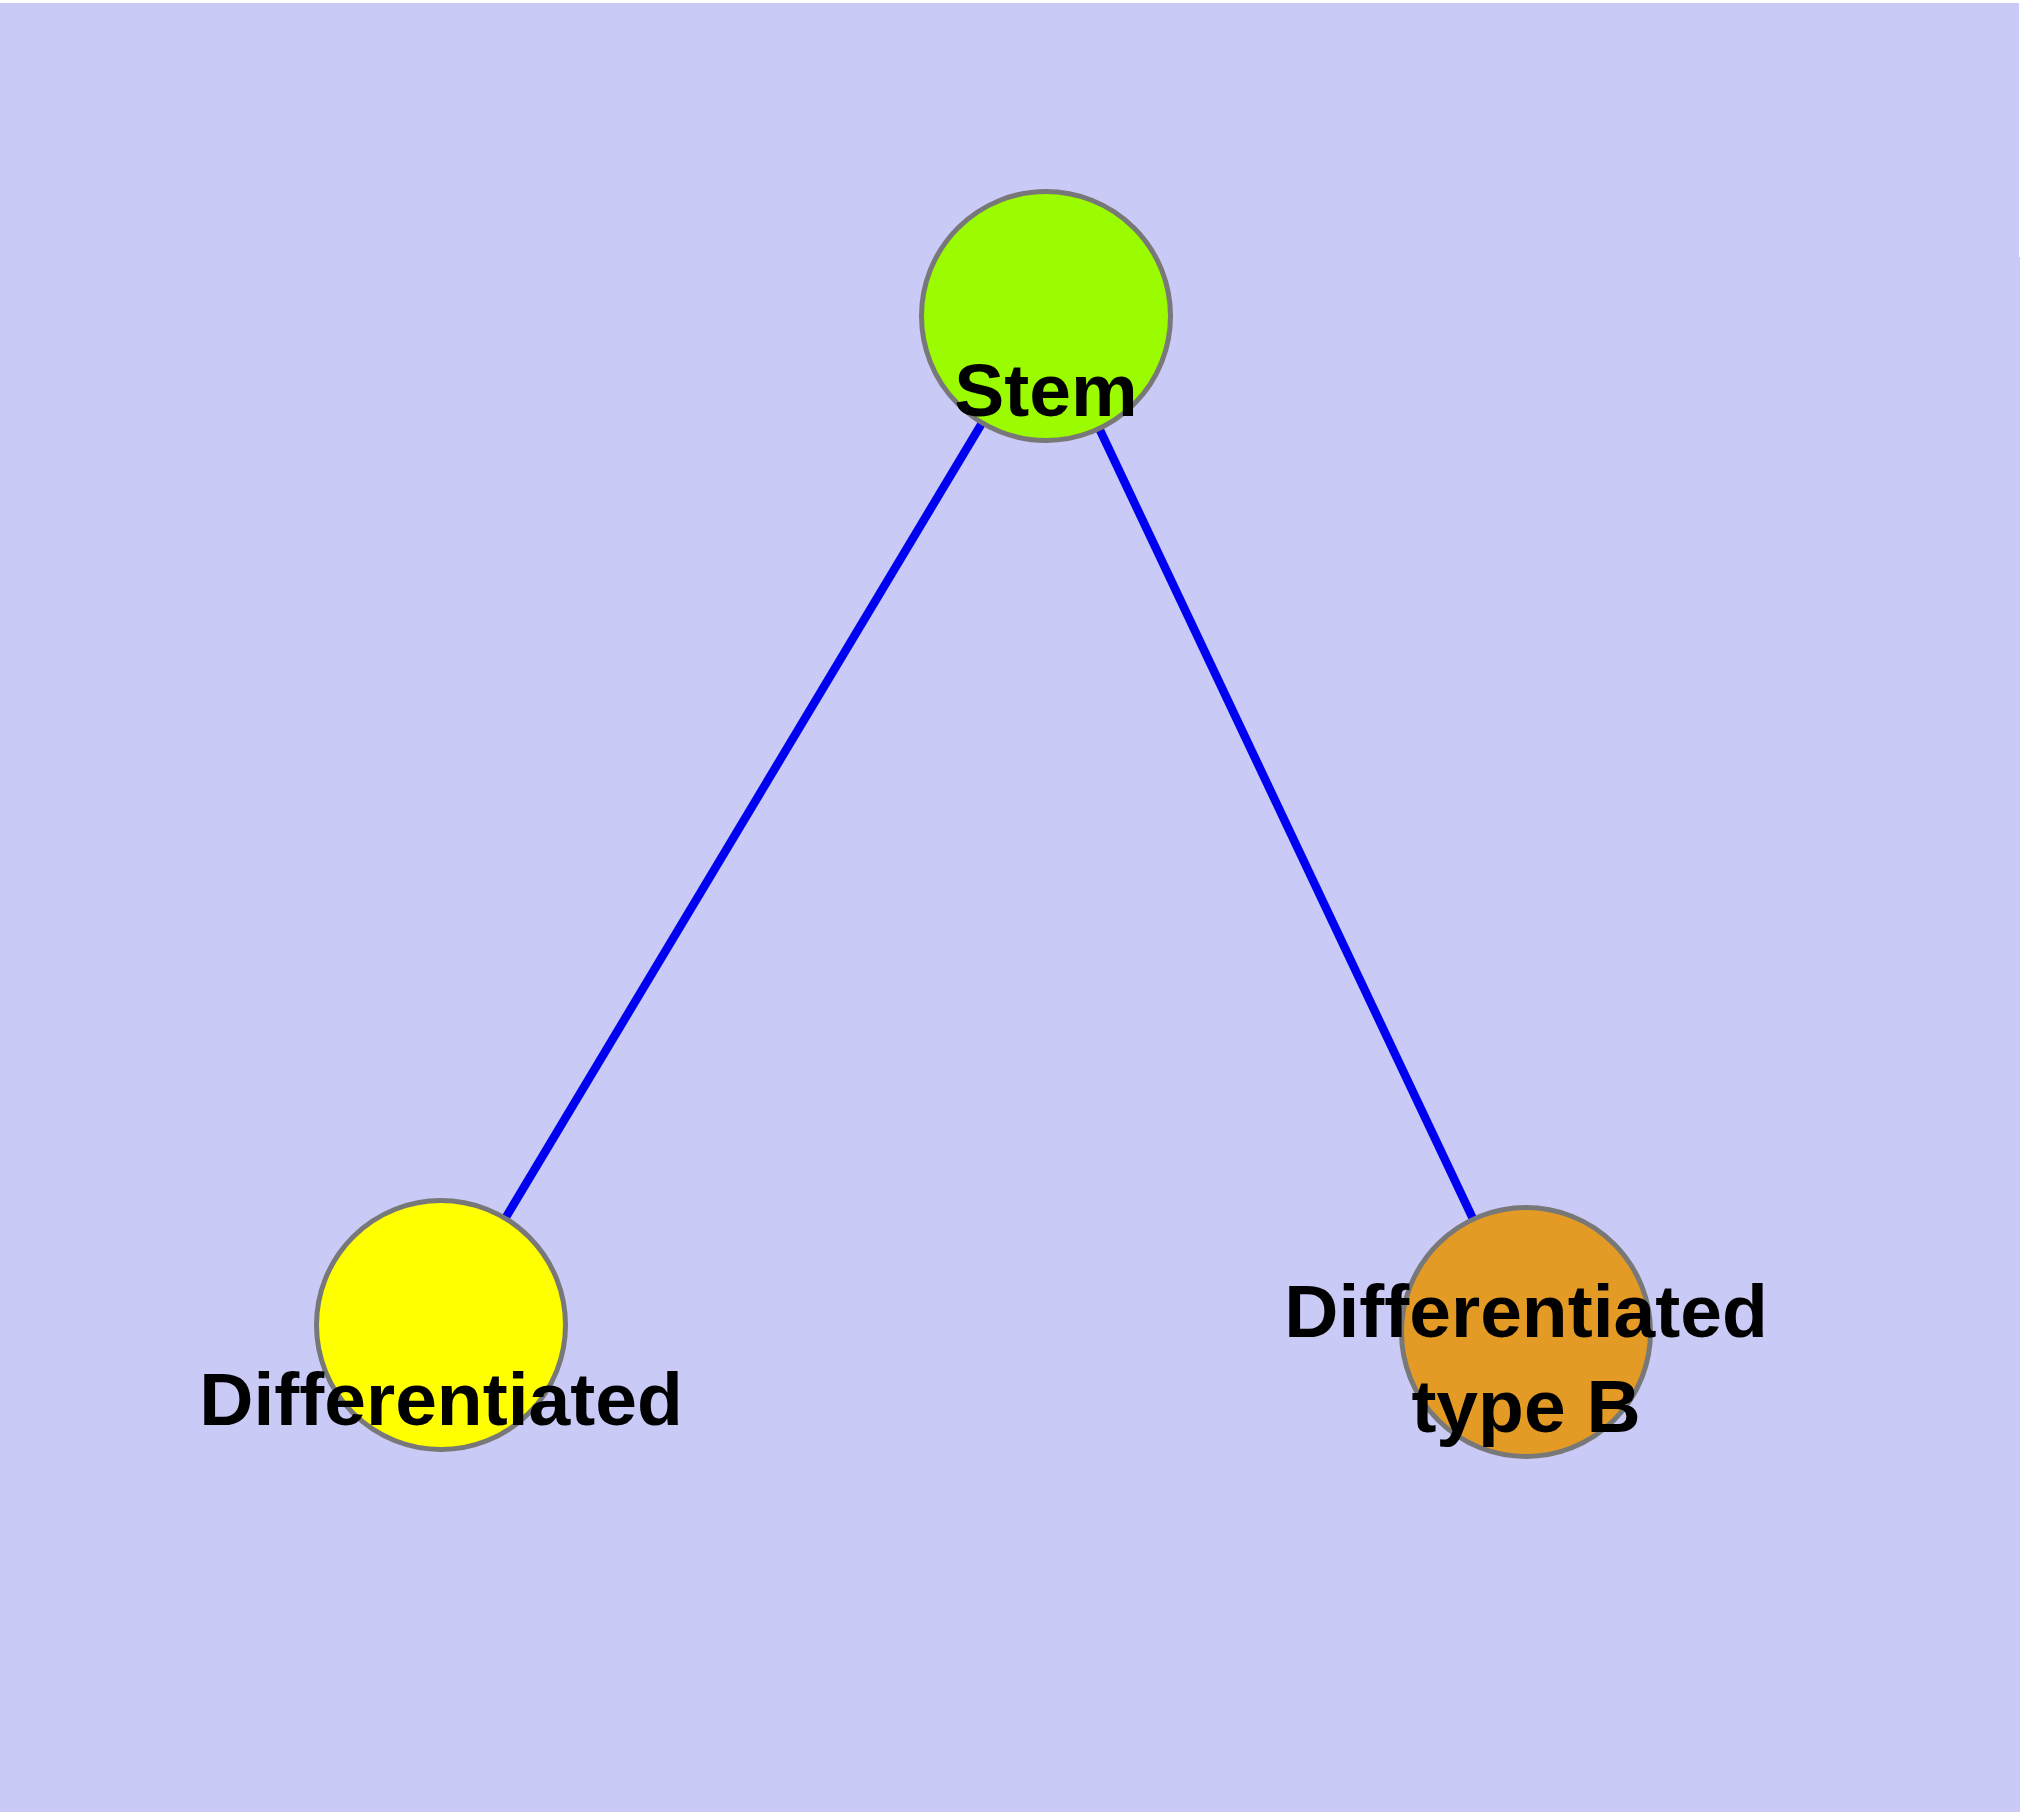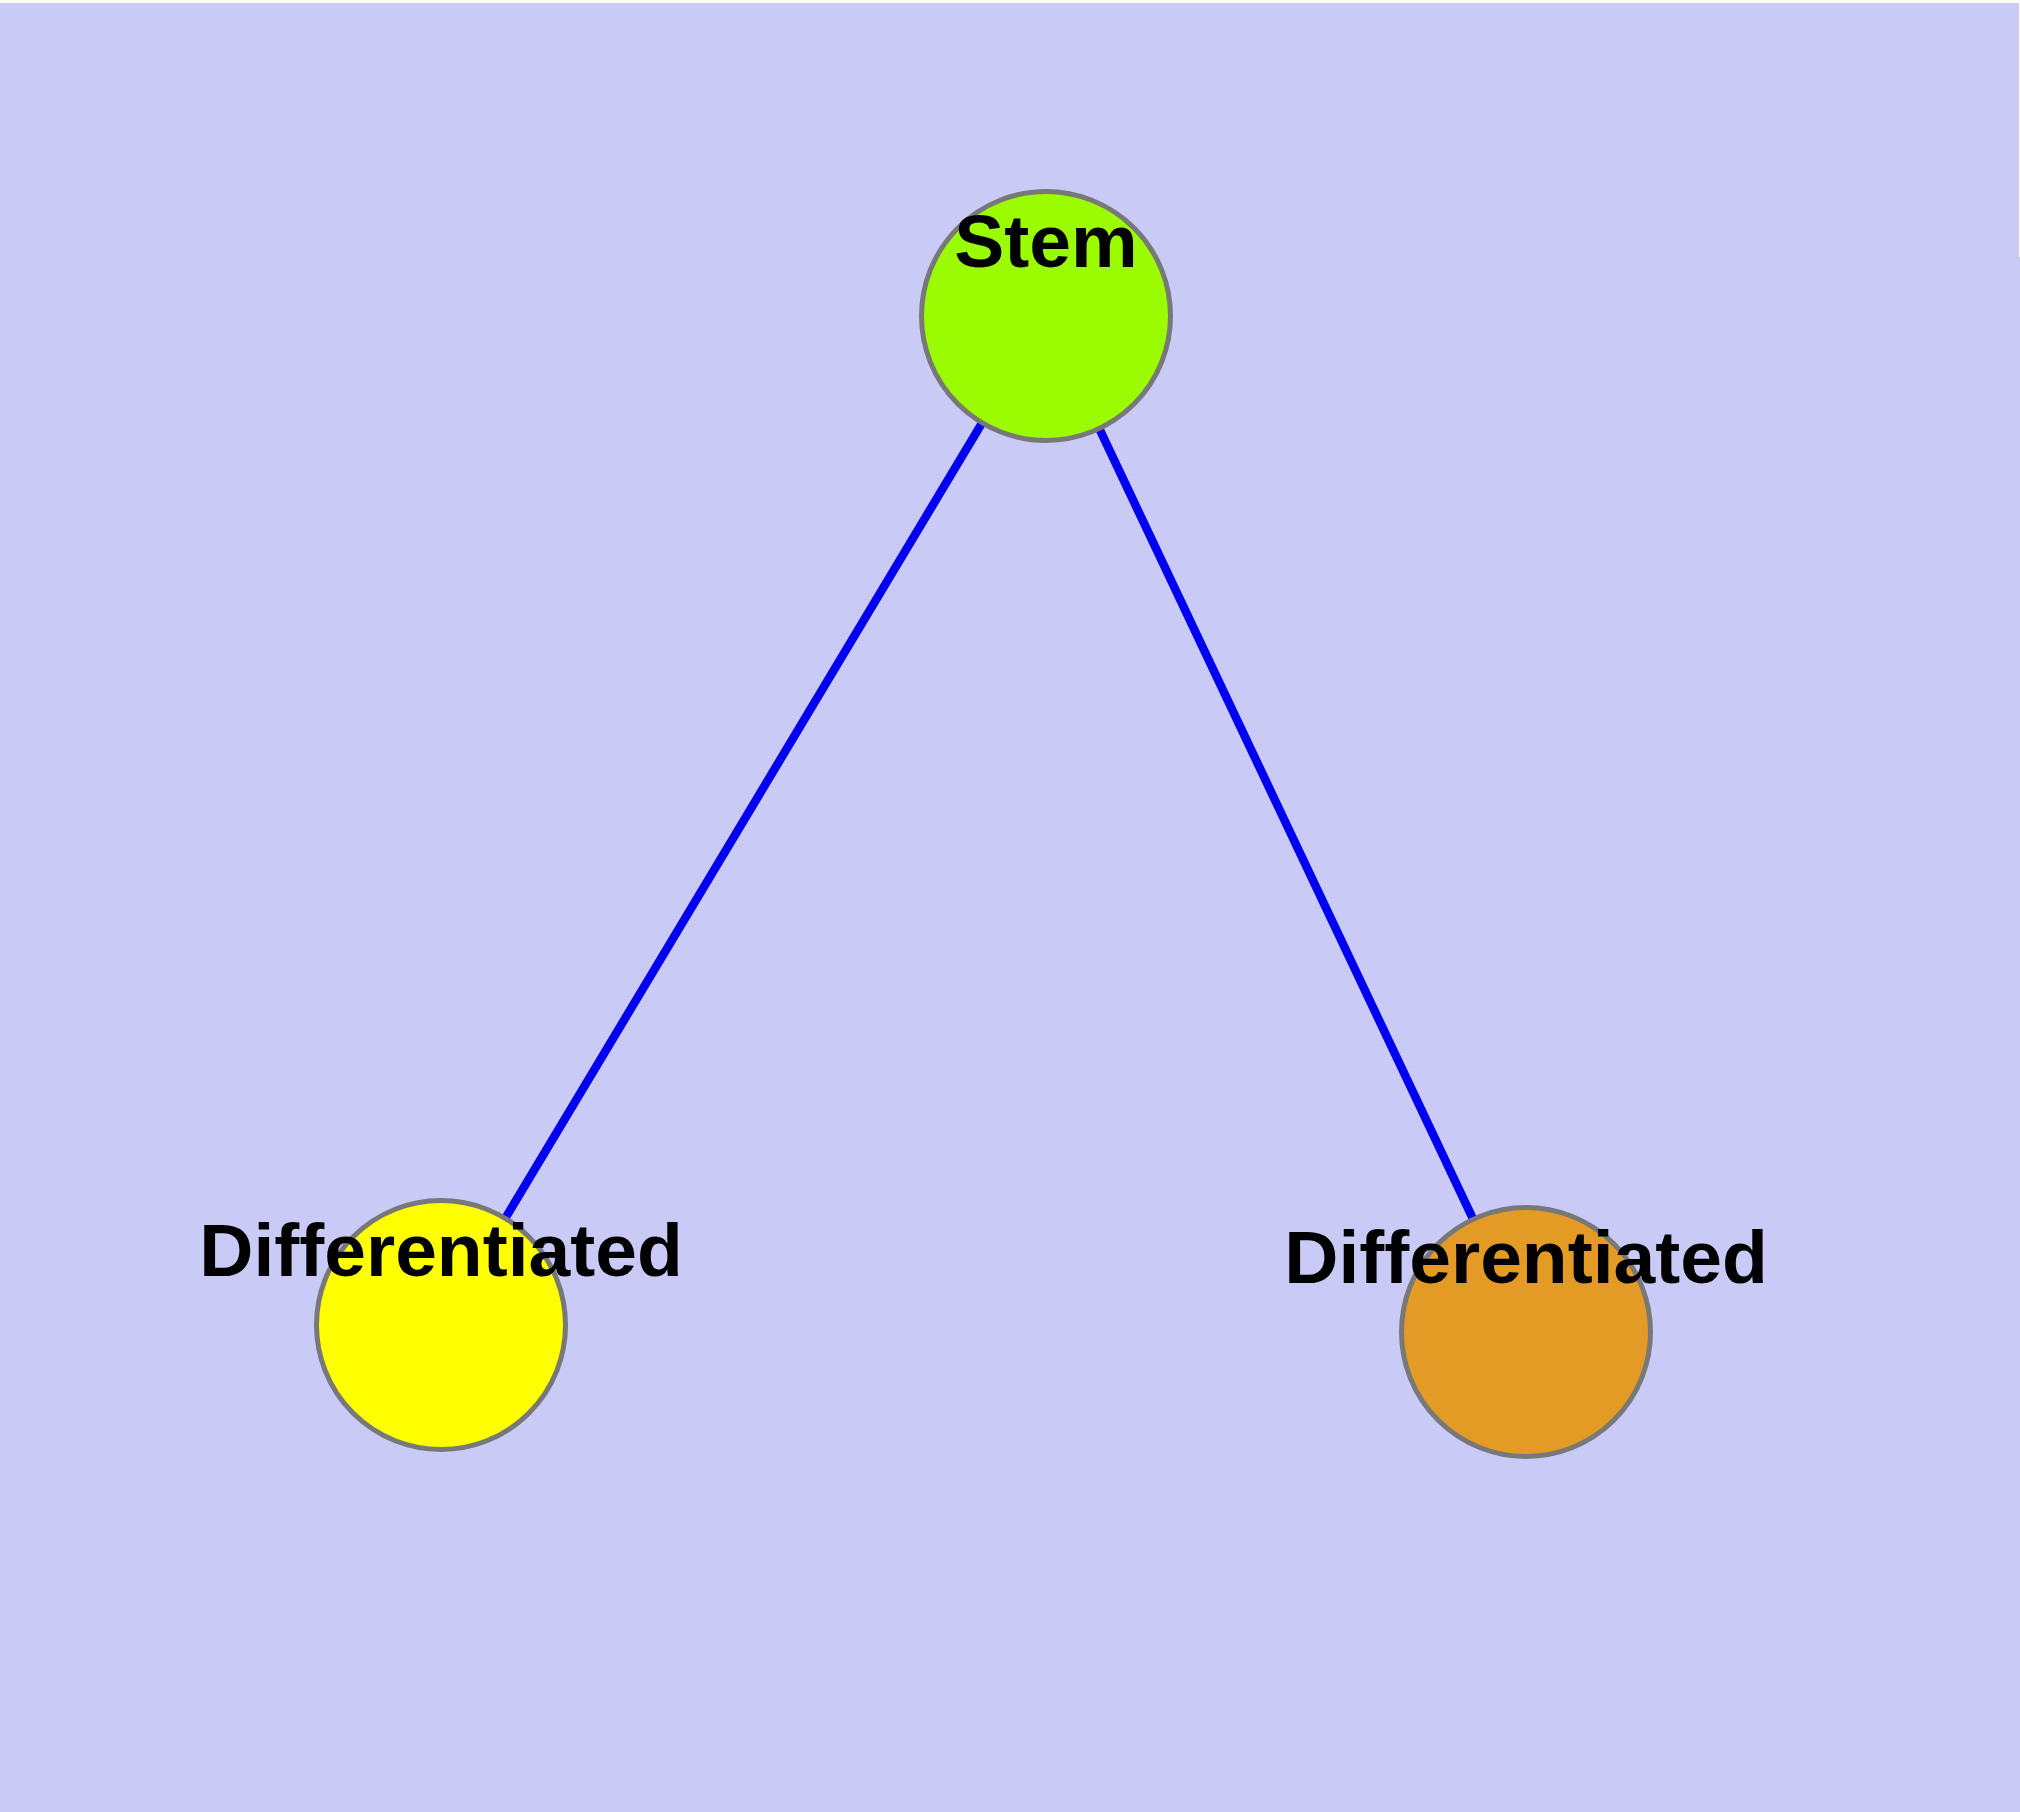--- a/index.html
+++ b/index.html
@@ -45,21 +45,21 @@
     stroke-width: 10;
   }
   .node {
     position: absolute;
     width: 254px;
     height: 254px;
     border-radius: 50%;
     border: 5.1px solid var(--c-border, #787878);
     box-sizing: border-box;
     display: flex;
-    align-items: flex-start;
+    align-items: flex-end;
     justify-content: center;
     transform: translate(-50%, -50%);
   }
   
   .node-stem   { left: 1046px; top: 313px;  background: var(--c-stem,  #9bfb00); }
   .node-type-a { left: 441px;  top: 1322px; background: var(--c-typeA, #ffff00); }
   .node-type-b { left: 1526px; top: 1329px; background: var(--c-typeB, #e49b25); }
   .node-label {
     font-weight: bold;
     font-size: 75px;
@@ -88,19 +88,20 @@
 
     <div class="node node-type-a">
       <div class="node-label">
         <span>Differentiated</span><br>
       </div>
     </div>
 
     <div class="node node-type-b">
       <div class="node-label">
         <span>Differentiated</span><br>
+        <span>type B</span>
       </div>
     </div>
 
     <div class="right-white-strip"></div>
   </div>
 </div>
 
 
 </body></html>

